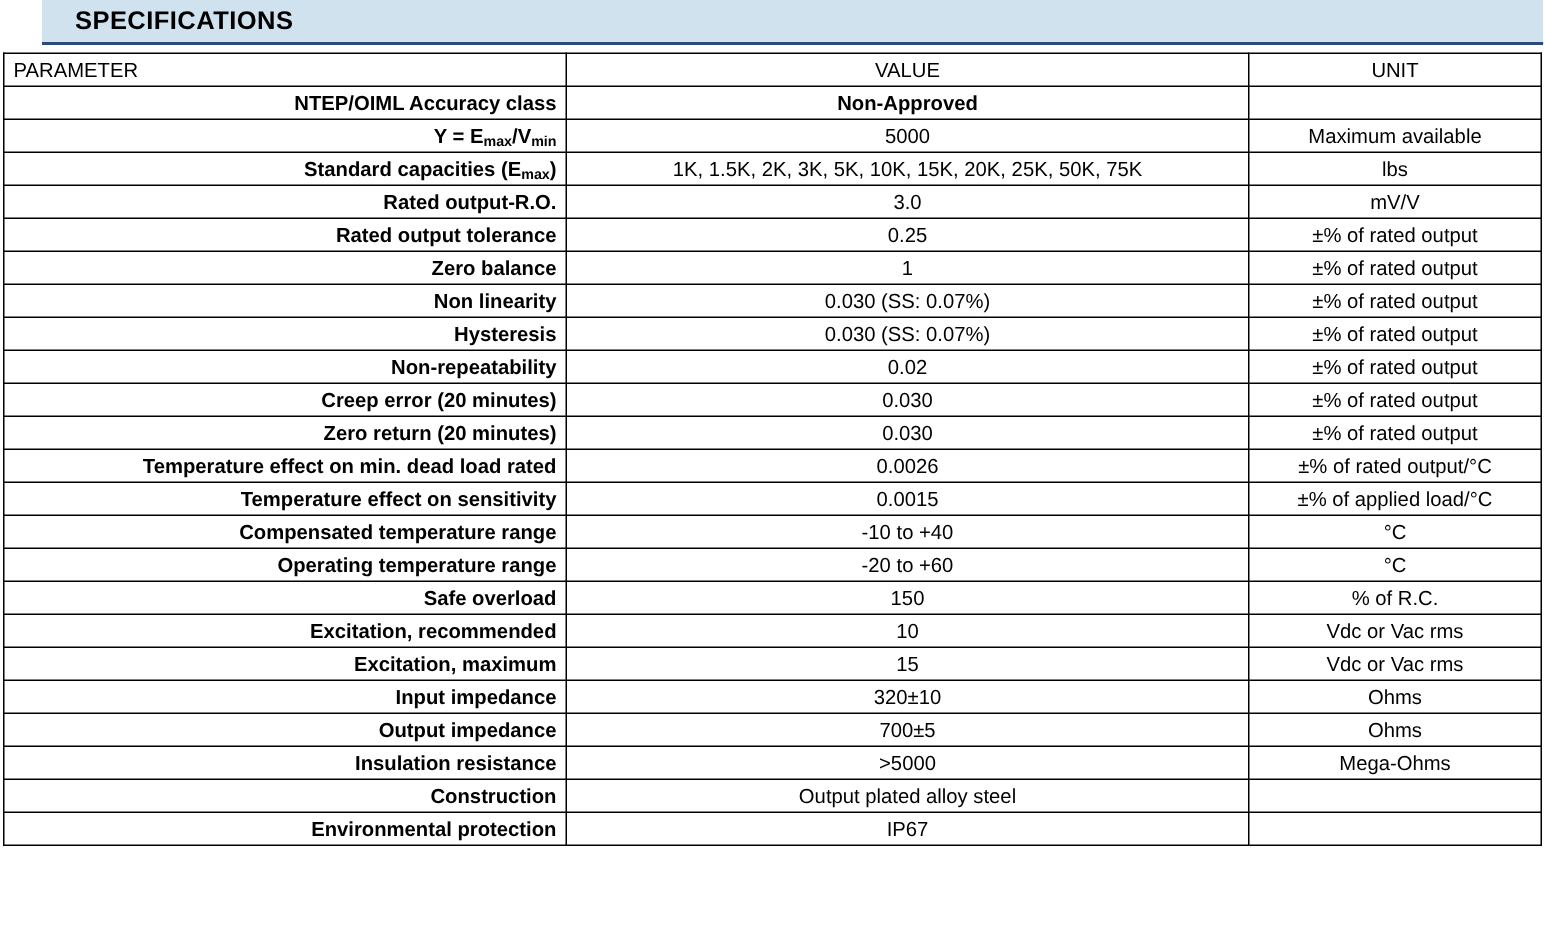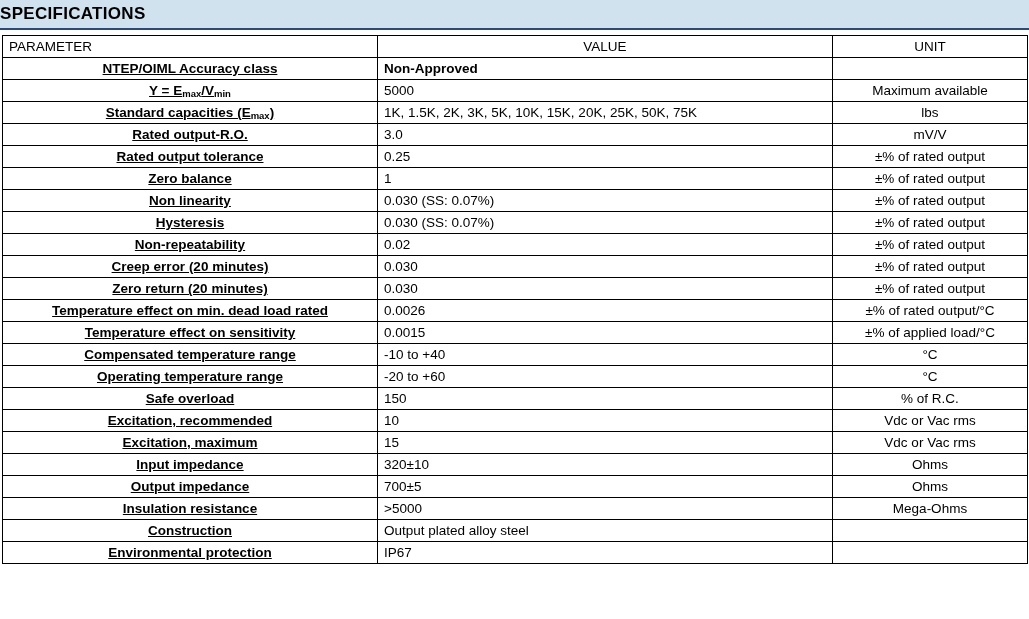--- a/index.html
+++ b/index.html
@@ -19,21 +19,23 @@
     box-sizing: border-box;
     overflow: hidden;
   }
   
   .spec-header {
     height: 30px;
     background: #cfe2ee;
     border-bottom: 2px solid #2b4b7a;
     display: flex;
     align-items: center;
+    padding-left: 22px;
     box-sizing: border-box;
+    margin-left: 28px;
   }
   .spec-header-title {
     font-size: 17px;
     font-weight: bold;
     letter-spacing: 0.3px;
     color: #000;
   }
   
   table.spec-table {
     border-collapse: collapse;
@@ -55,25 +57,25 @@
 
   .hdr td {
     font-weight: normal;
     text-align: center;
     font-size: 13.5px;
   }
   .hdr td.param-hdr {
     text-align: left;
   }
   td.param {
+    text-align: right;
+    font-weight: bold;
+  }
+  td.value {
     text-align: center;
-    font-weight: bold;
-    text-decoration: underline;
-  }
-  td.value {
   }
   td.value.bold {
     font-weight: bold;
   }
   td.unit {
     text-align: center;
   }
   sub {
     font-size: 9.5px;
     vertical-align: baseline;

